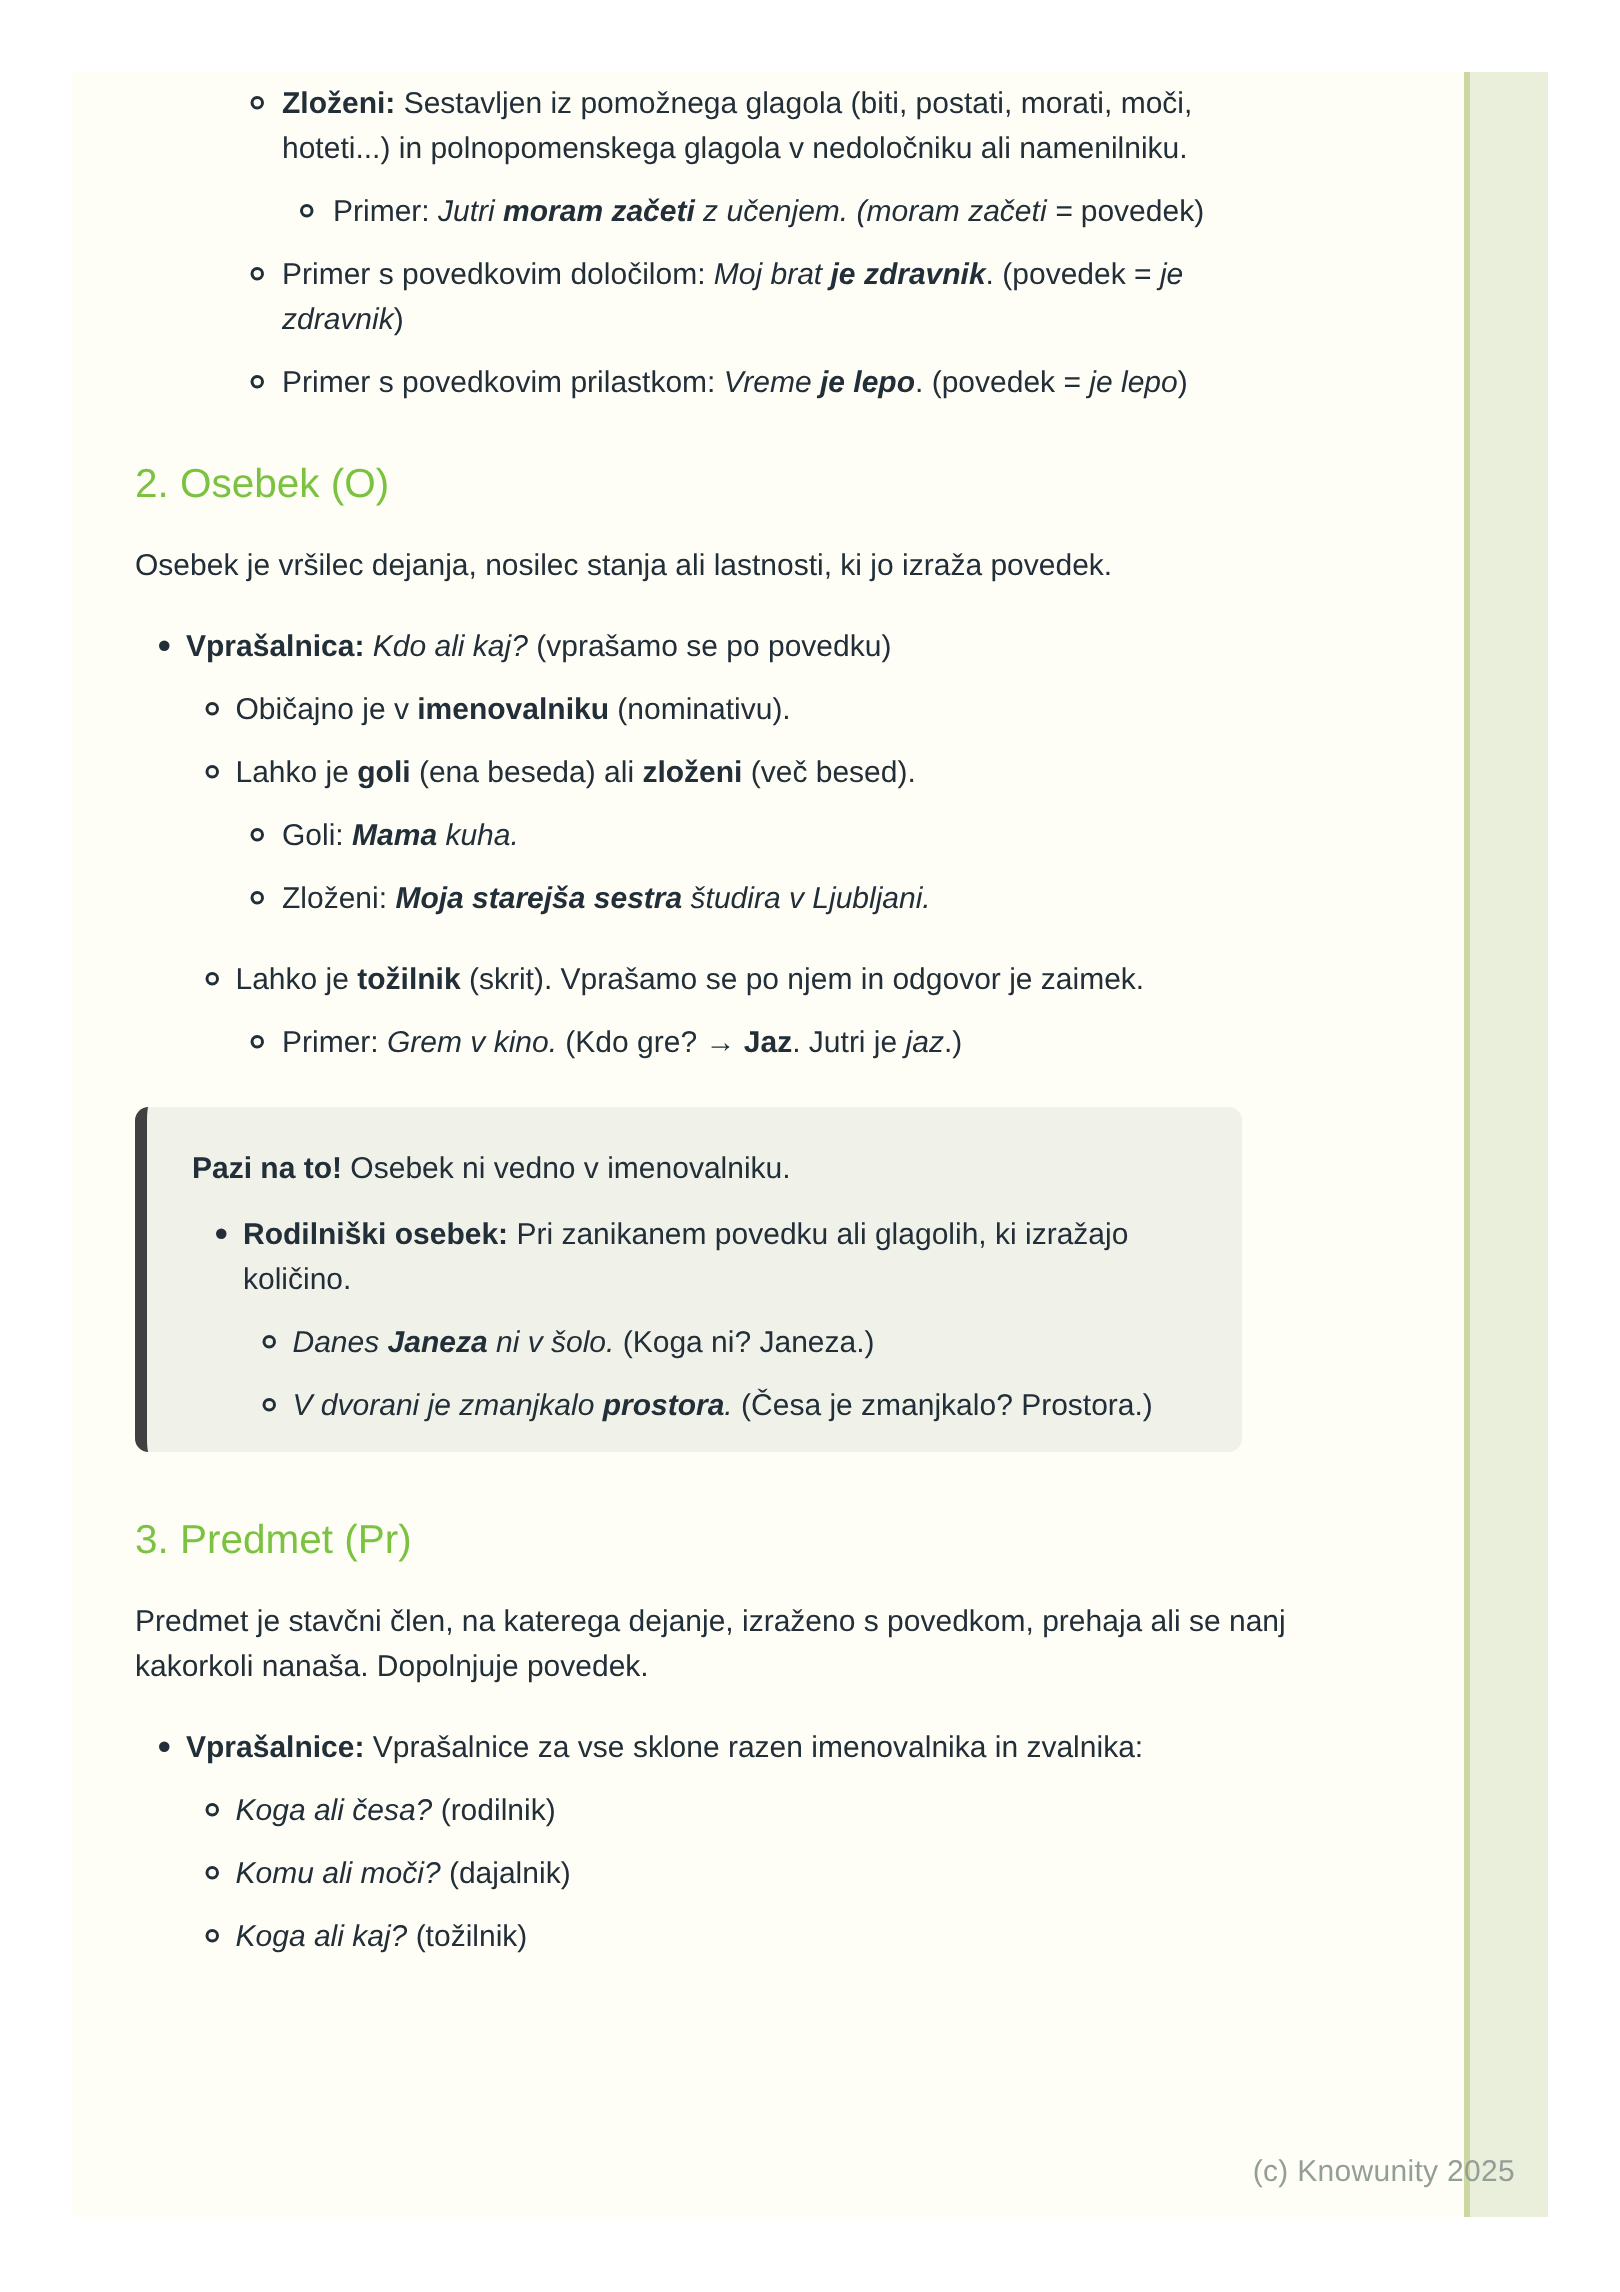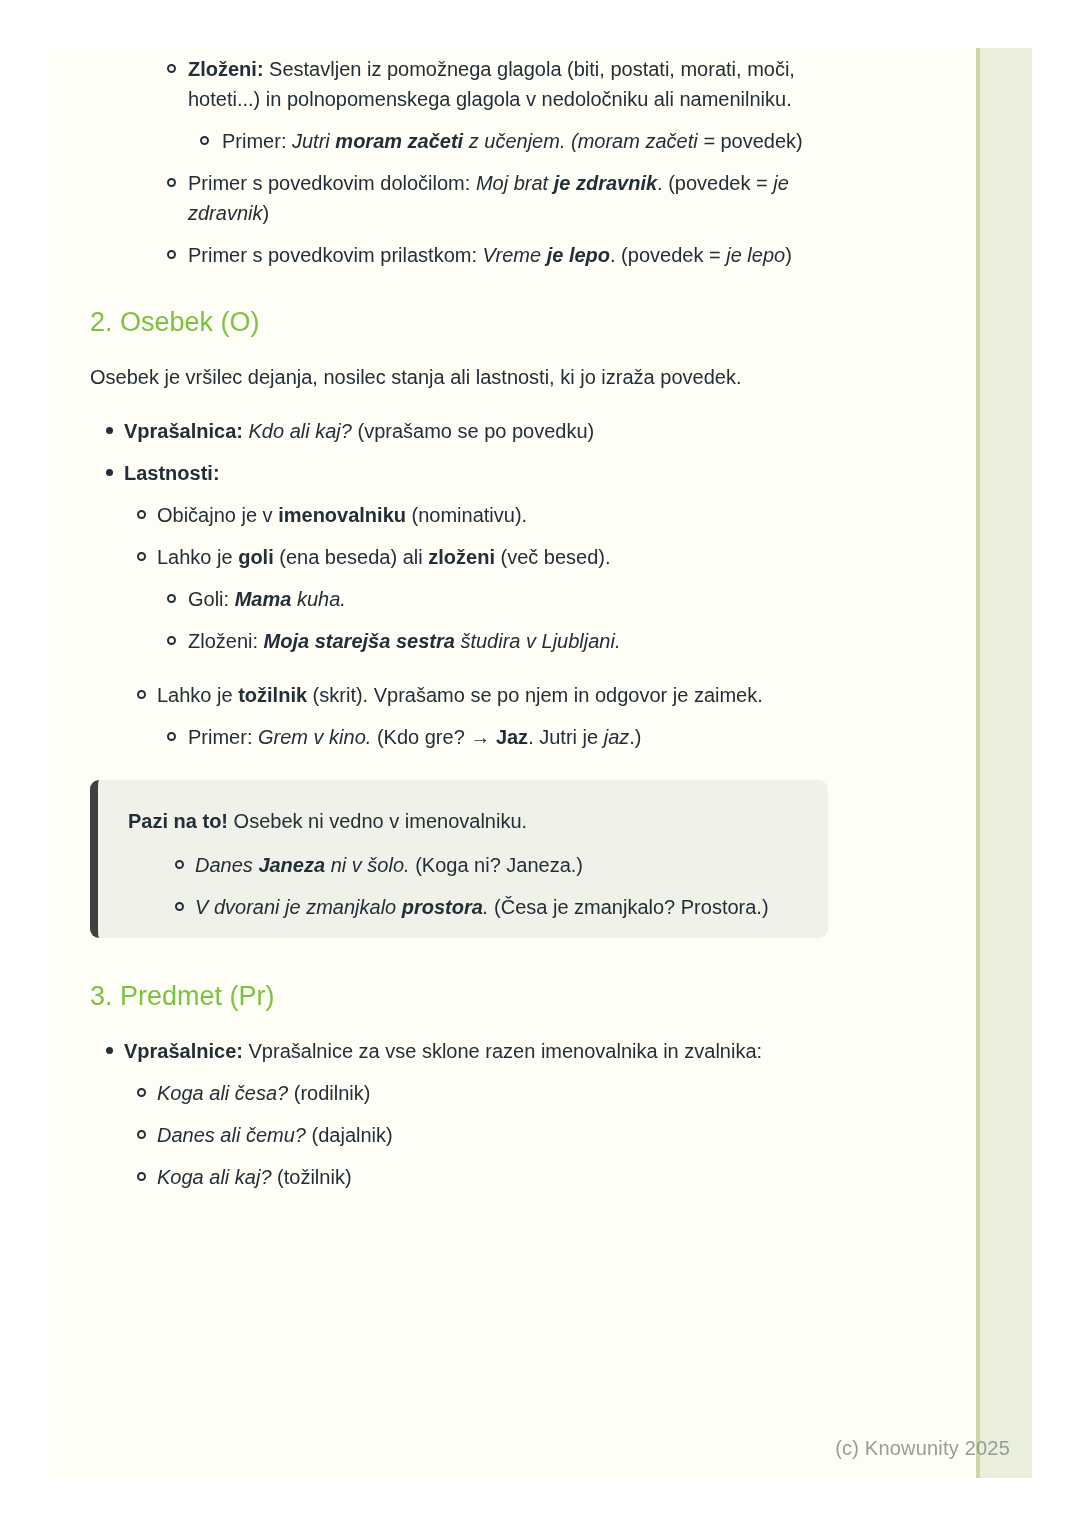--- a/index.html
+++ b/index.html
@@ -72,43 +72,44 @@
       <li class="L2 ring"><span>Primer s povedkovim določilom: </span><span class="i">Moj brat </span><span class="bi">je zdravnik</span><span>. (povedek = </span><span class="i">je zdravnik</span><span>)</span></li>
       <li class="L2 ring last"><span>Primer s povedkovim prilastkom: </span><span class="i">Vreme </span><span class="bi">je lepo</span><span>. (povedek = </span><span class="i">je lepo</span><span>)</span></li>
     </ul>
 
     <h2>2. Osebek (O)</h2>
 
     <p>Osebek je vršilec dejanja, nosilec stanja ali lastnosti, ki jo izraža povedek.</p>
 
     <ul>
       <li class="L0 dot"><span class="b">Vprašalnica:</span><span class="i"> Kdo ali kaj?</span><span> (vprašamo se po povedku)</span></li>
-      <li class="L0 dot"><span class="b">Lastnosti:</span></li>
       <li class="L1 ring"><span>Običajno je v </span><span class="b">imenovalniku</span><span> (nominativu).</span></li>
       <li class="L1 ring"><span>Lahko je </span><span class="b">goli</span><span> (ena beseda) ali </span><span class="b">zloženi</span><span> (več besed).</span></li>
       <li class="L2 ring"><span>Goli: </span><span class="bi">Mama</span><span class="i"> kuha.</span></li>
       <li class="L2 ring"><span>Zloženi: </span><span class="bi">Moja starejša sestra</span><span class="i"> študira v Ljubljani.</span></li>
       <li class="L1 ring mtlg"><span>Lahko je </span><span class="b">tožilnik</span><span> (skrit). Vprašamo se po njem in odgovor je zaimek.</span></li>
       <li class="L2 ring last"><span>Primer: </span><span class="i">Grem v kino.</span><span> (Kdo gre? → </span><span class="b">Jaz</span><span>. Jutri je </span><span class="i">jaz</span><span>.)</span></li>
     </ul>
 
     <div class="callout">
       <p><span class="b">Pazi na to!</span><span> Osebek ni vedno v imenovalniku.</span></p>
       <ul>
+        <li class="L0 dot"><span class="b">Rodilniški osebek:</span><span> Pri zanikanem povedku ali glagolih, ki izražajo količino.</span></li>
         <li class="L1 ring"><span class="i">Danes </span><span class="bi">Janeza</span><span class="i"> ni v šolo.</span><span> (Koga ni? Janeza.)</span></li>
         <li class="L1 ring last"><span class="i">V dvorani je zmanjkalo </span><span class="bi">prostora</span><span class="i">.</span><span> (Česa je zmanjkalo? Prostora.)</span></li>
       </ul>
     </div>
 
     <h2>3. Predmet (Pr)</h2>
 
+    <p>Predmet je stavčni člen, na katerega dejanje, izraženo s povedkom, prehaja ali se nanj kakorkoli nanaša. Dopolnjuje povedek.</p>
 
     <ul>
       <li class="L0 dot"><span class="b">Vprašalnice:</span><span> Vprašalnice za vse sklone razen imenovalnika in zvalnika:</span></li>
       <li class="L1 ring"><span class="i">Koga ali česa?</span><span> (rodilnik)</span></li>
-      <li class="L1 ring"><span class="i">Danes ali čemu?</span><span> (dajalnik)</span></li>
+      <li class="L1 ring"><span class="i">Komu ali moči?</span><span> (dajalnik)</span></li>
       <li class="L1 ring last"><span class="i">Koga ali kaj?</span><span> (tožilnik)</span></li>
     </ul>
 
   </div>
 
   <div class="copyright">(c) Knowunity 2025</div>
 </div>
 
 </body></html>

